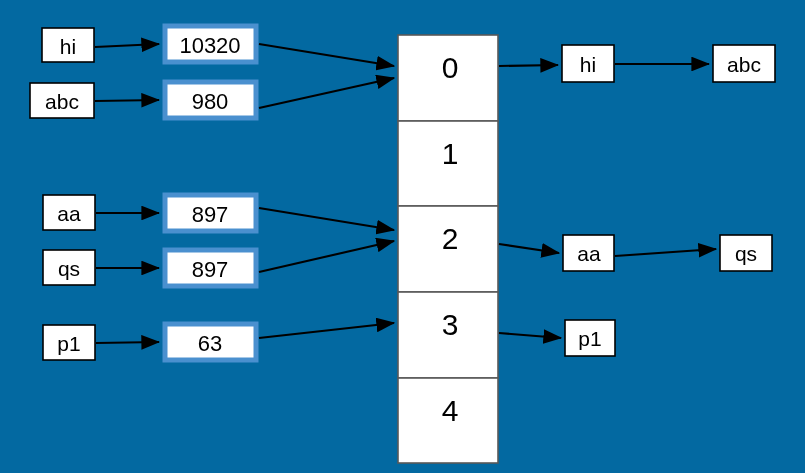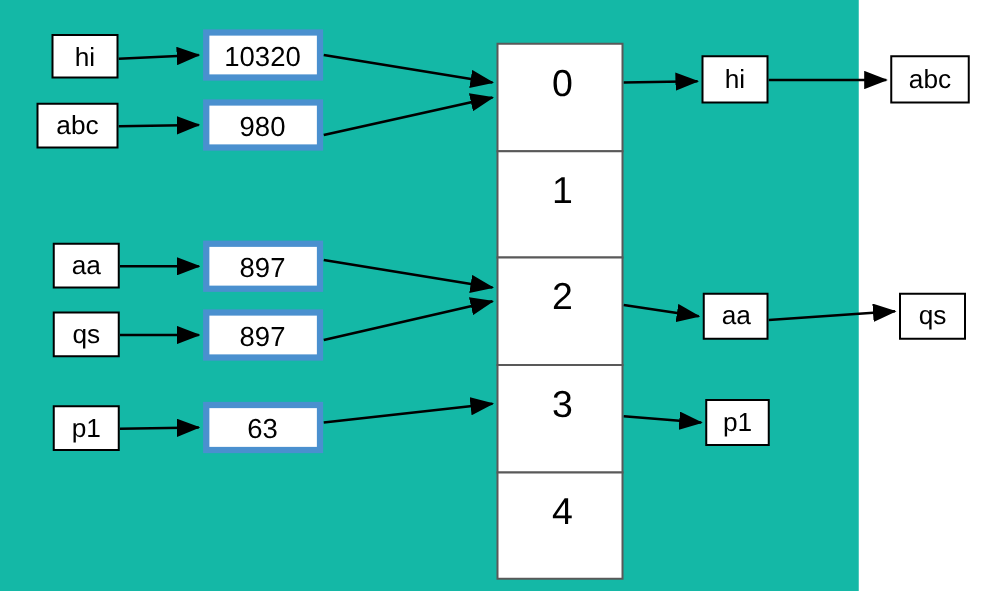--- a/index.html
+++ b/index.html
@@ -8,23 +8,23 @@
     background: #ffffff;
   }
   body {
     width: 805px;
     height: 473px;
     font-family: "Liberation Sans", sans-serif;
     overflow: hidden;
   }
   #diagram-root {
     position: relative;
-    width: 687px;
+    width: 805px;
     height: 473px;
-    background: #14b8a6;
+    background: #0369a1;
   }
   svg.diagram {
     display: block;
     width: 805px;
     height: 473px;
   }
   .node-rect {
     fill: #ffffff;
     stroke: #000000;
     stroke-width: 1.6;

